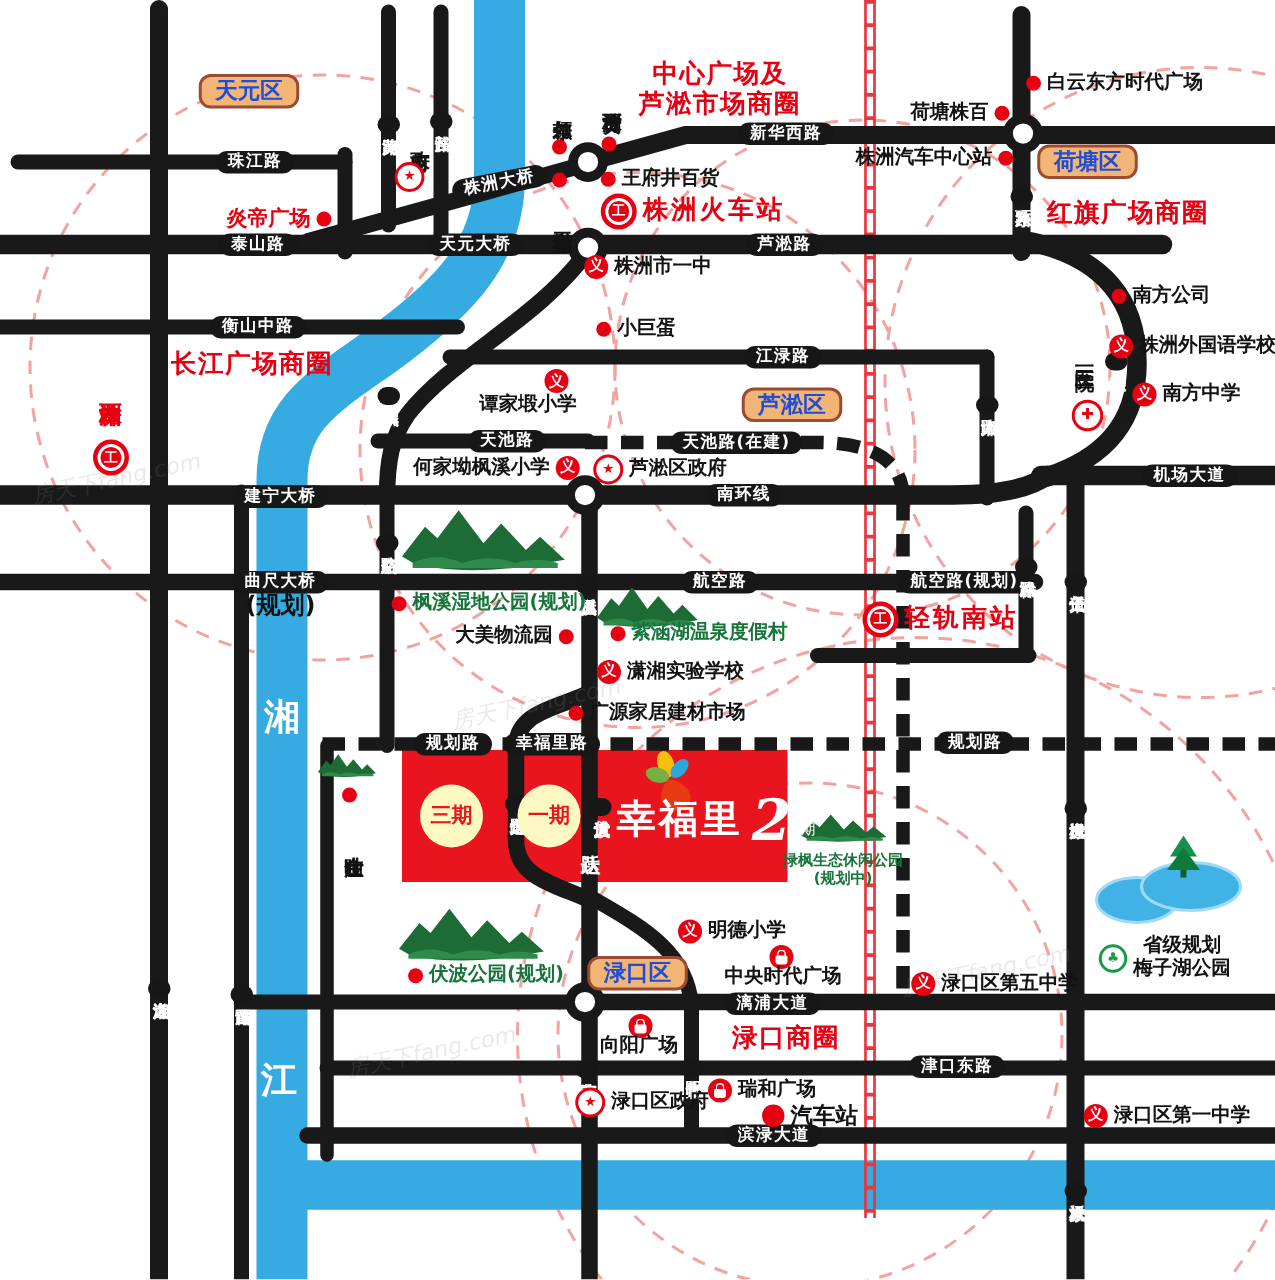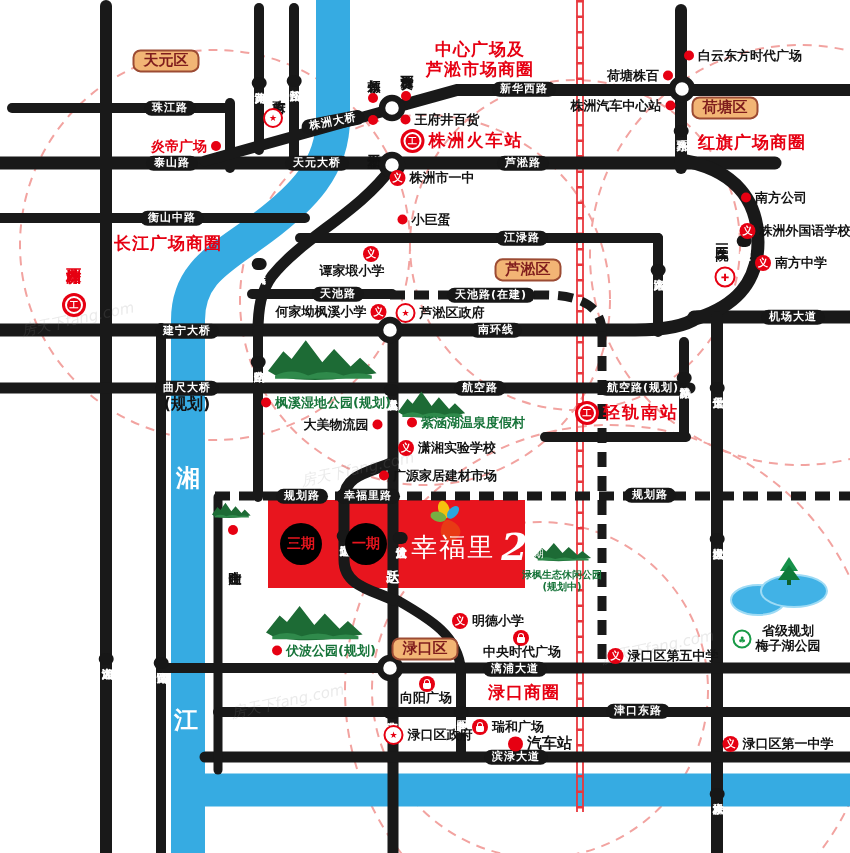--- a/index.html
+++ b/index.html
@@ -9,21 +9,21 @@
   .ctr{position:absolute;transform:translate(-50%,-50%);white-space:nowrap;line-height:1.15}
   .pill{background:#171717;color:#fff;font-size:11px;font-weight:bold;padding:1px 8px;
         border-radius:10px;letter-spacing:1px}
   .pill.v{writing-mode:vertical-lr;text-orientation:upright;padding:6px 1px;letter-spacing:0;border-radius:9px}
   .poi{display:flex;align-items:center;gap:4px;font-size:13px;font-weight:bold;color:#131313}
   .poi .col{display:flex;flex-direction:row;align-items:center;line-height:1.1}
   .green{color:#17743a}
   .redtx{color:#e60012}
   .smalltx{font-size:10px}
   .bc{font-size:17px;font-weight:bold;color:#e60012;letter-spacing:1px;text-align:center}
-  .badge{background:#f2b575;border:2px solid #9c4b33;color:#7f1d1d;font-size:15px;
+  .badge{background:#f2b575;border:2px solid #9c4b33;color:#1d4ed8;font-size:15px;
          font-weight:bold;padding:1px 9px;border-radius:8px}
   .vtxt{writing-mode:vertical-lr;text-orientation:upright;font-weight:bold;font-size:13px;color:#131313}
   .vtxt.red{color:#e60012;font-size:15px}
   .dot{width:10px;height:10px;border-radius:50%;background:#e60012;flex:none}
   .dotabs{position:absolute;transform:translate(-50%,-50%);width:10px;height:10px;border-radius:50%;background:#e60012}
   .bigdot{width:15px;height:15px;border-radius:50%;background:#e60012;flex:none}
   .ic{display:flex;align-items:center;justify-content:center;flex:none;border-radius:50%}
   .ic.abs{position:absolute;transform:translate(-50%,-50%)}
   .ic-school{width:16px;height:16px;background:#e60012;color:#fff;font-size:10px;font-weight:bold}
   .ic-gov{width:16px;height:16px;background:#fff;border:2px solid #e60012;color:#e60012;font-size:9px;font-weight:bold}
@@ -34,27 +34,27 @@
          justify-content:center;color:#fff;font-size:9px;font-weight:bold}
   .ic-mall{width:16px;height:16px;background:#e60012;position:relative}
   .bag{width:8px;height:6px;background:#fff;border-radius:1px 1px 2px 2px;position:relative;margin-top:3px}
   .bag:before{content:"";position:absolute;top:-4px;left:1px;width:4px;height:4px;
               border:1.5px solid #fff;border-bottom:none;border-radius:3px 3px 0 0}
   .station{font-size:17px;font-weight:bold;color:#e60012;letter-spacing:2px}
   .busname{font-size:15px;font-weight:bold;color:#131313}
   .rivchar{color:#fff;font-size:24px;font-weight:bold}
   .wm{position:absolute;color:rgba(140,140,140,.18);font-size:15px;font-style:italic;
       transform:rotate(-12deg);white-space:nowrap}
-  .phase{position:absolute;transform:translate(-50%,-50%);width:42px;height:42px;background:#000000;
+  .phase{position:absolute;transform:translate(-50%,-50%);width:42px;height:42px;background:#fef9c3;
          border-radius:50%;display:flex;align-items:center;justify-content:center;
          color:#e8151e;font-weight:bold;font-size:14px}
   .brand{display:flex;align-items:flex-end;gap:6px;color:#fff}
   .brand-v{writing-mode:vertical-lr;text-orientation:upright;font-size:13px;font-weight:bold;
            border-right:1.5px solid #fff;padding-right:5px;margin-bottom:3px}
-  .brand-name{font-size:26px;font-weight:normal;letter-spacing:2px}
+  .brand-name{font-size:26px;font-weight:bold;letter-spacing:2px}
   .brand-num{font-size:38px;line-height:.85;font-weight:bold;font-style:italic;font-family:"DejaVu Serif",serif}
   .brand-qi{font-size:10px;margin-bottom:4px}
   .note{font-size:16px;font-weight:bold;color:#131313}
 </style>
 </head>
 <body>
 
 <div class="stage">
 
   <svg class="bg" width="850" height="853" viewBox="0 0 850 853">

